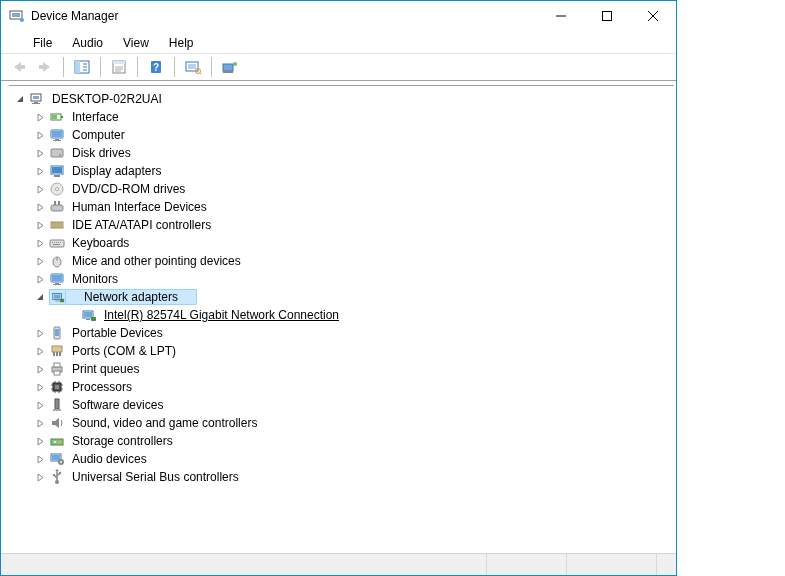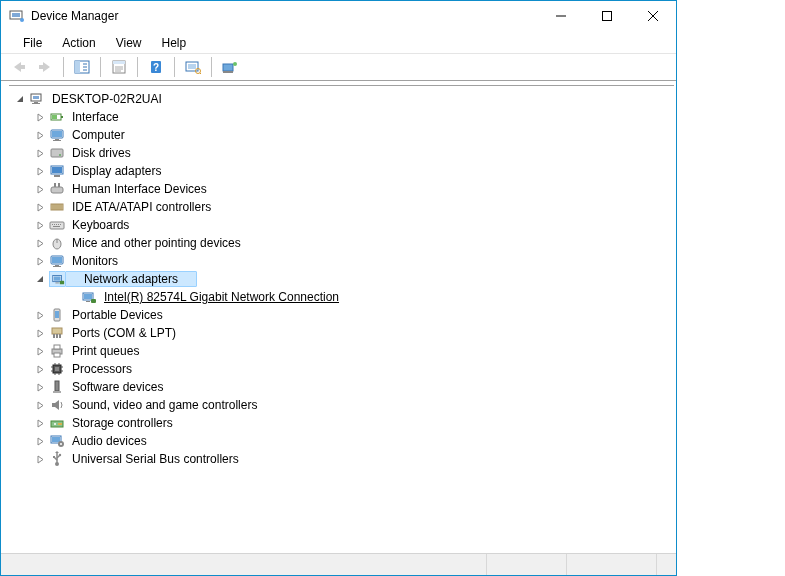--- a/index.html
+++ b/index.html
@@ -4,21 +4,21 @@
 <style>
 * { margin:0; padding:0; box-sizing:border-box; }
 body { font-family:"Segoe UI",Tahoma,sans-serif; font-size:12px; background:#fff; }
 .window { width:677px; height:576px; border:1px solid #0e8cca; display:flex; flex-direction:column; background:#fff; }
 .titlebar { height:30px; display:flex; align-items:center; padding-left:8px; background:#fff; }
 .titlebar .ticon { width:16px; height:16px; margin-right:6px; display:flex; align-items:center; justify-content:center;}
 .titlebar .title { flex:0 0 auto; font-size:12px; }
 .titlebar .spacer { flex:1; }
 .caption-btn { width:46px; height:30px; display:flex; align-items:center; justify-content:center; background:#fff; }
 .caption-btn svg { width:10px; height:10px; }
-.menubar { height:22px; display:flex; align-items:center; padding-left:14px; gap:4px; background:#fff; border-top:1px solid transparent; }
+.menubar { height:22px; display:flex; align-items:center; padding-left:24px; gap:4px; background:#fff; border-top:1px solid transparent; }
 .menu-item { padding:2px 8px; font-size:12px; cursor:default; }
 .toolbar { height:28px; display:flex; align-items:center; padding:2px 6px; gap:2px; border-top:1px solid #e5e5e5; border-bottom:1px solid #a0a0a0; background:#fff; }
 .tool-btn { width:24px; height:22px; display:flex; align-items:center; justify-content:center; border:1px solid transparent; }
 .tool-btn.enabled { color:#555; }
 .tool-btn.disabled { opacity:.4; }
 .tool-sep { width:1px; height:20px; background:#c0c0c0; margin:0 4px; }
 .tree-container { flex:1; overflow:auto; padding:4px 2px 4px 8px; }
 .tree-container::before { content:""; display:block; border-top:1px solid #a0a0a0; margin-bottom:4px; }
 .tree-row { display:flex; align-items:center; height:18px; padding-left:4px; cursor:default; }
 .tree-row .expander { width:14px; height:14px; display:flex; align-items:center; justify-content:center; color:#6b6b6b; font-size:9px; margin-right:2px;}
@@ -63,21 +63,21 @@
     <div class="caption-btn">
         <svg viewBox="0 0 10 10">
           <line x1="0" y1="0" x2="10" y2="10" stroke="#000"></line>
           <line x1="10" y1="0" x2="0" y2="10" stroke="#000"></line>
         </svg>
       </div>
   </div>
 
   <div class="menubar">
     <span class="menu-item">File</span>
-    <span class="menu-item">Action</span>
+    <span class="menu-item">Audio</span>
     <span class="menu-item">View</span>
     <span class="menu-item">Help</span>
   </div>
 
   <div class="toolbar">
     <div class="tool-btn disabled">
         <svg width="16" height="14" viewBox="0 0 16 14">
           <path d="M10 2 L3 7 L10 12 Z" fill="#888"></path>
           <rect x="9" y="5" width="5" height="4" fill="#888"></rect>
         </svg>
@@ -203,20 +203,34 @@
           </svg>
         </span>
         <span class="ticn">
           <svg width="16" height="16" viewBox="0 0 16 16">
             <rect x="2" y="3" width="12" height="8" fill="#fff" stroke="#3a76b5"></rect>
             <rect x="3" y="4" width="10" height="6" fill="#4a8acc"></rect>
             <rect x="5" y="12" width="6" height="2" fill="#888"></rect>
           </svg>
         </span>
         <span class="label">Display adapters</span>
+      </div>
+      <div class="tree-row lvl1">
+        <span class="expander">
+          <svg width="9" height="9" viewBox="0 0 9 9">
+            <path d="M2 1 L7 4.5 L2 8 Z" fill="none" stroke="#888"></path>
+          </svg>
+        </span>
+        <span class="ticn">
+          <svg width="16" height="16" viewBox="0 0 16 16">
+            <circle cx="8" cy="8" r="6" fill="#e8e8e8" stroke="#aaa"></circle>
+            <circle cx="8" cy="8" r="1.5" fill="#fff" stroke="#aaa"></circle>
+          </svg>
+        </span>
+        <span class="label">DVD/CD-ROM drives</span>
       </div>
       <div class="tree-row lvl1">
         <span class="expander">
           <svg width="9" height="9" viewBox="0 0 9 9">
             <path d="M2 1 L7 4.5 L2 8 Z" fill="none" stroke="#888"></path>
           </svg>
         </span>
         <span class="ticn">
           <svg width="16" height="16" viewBox="0 0 16 16">
             <rect x="2" y="6" width="12" height="6" rx="2" fill="#c8c8c8" stroke="#888"></rect>

